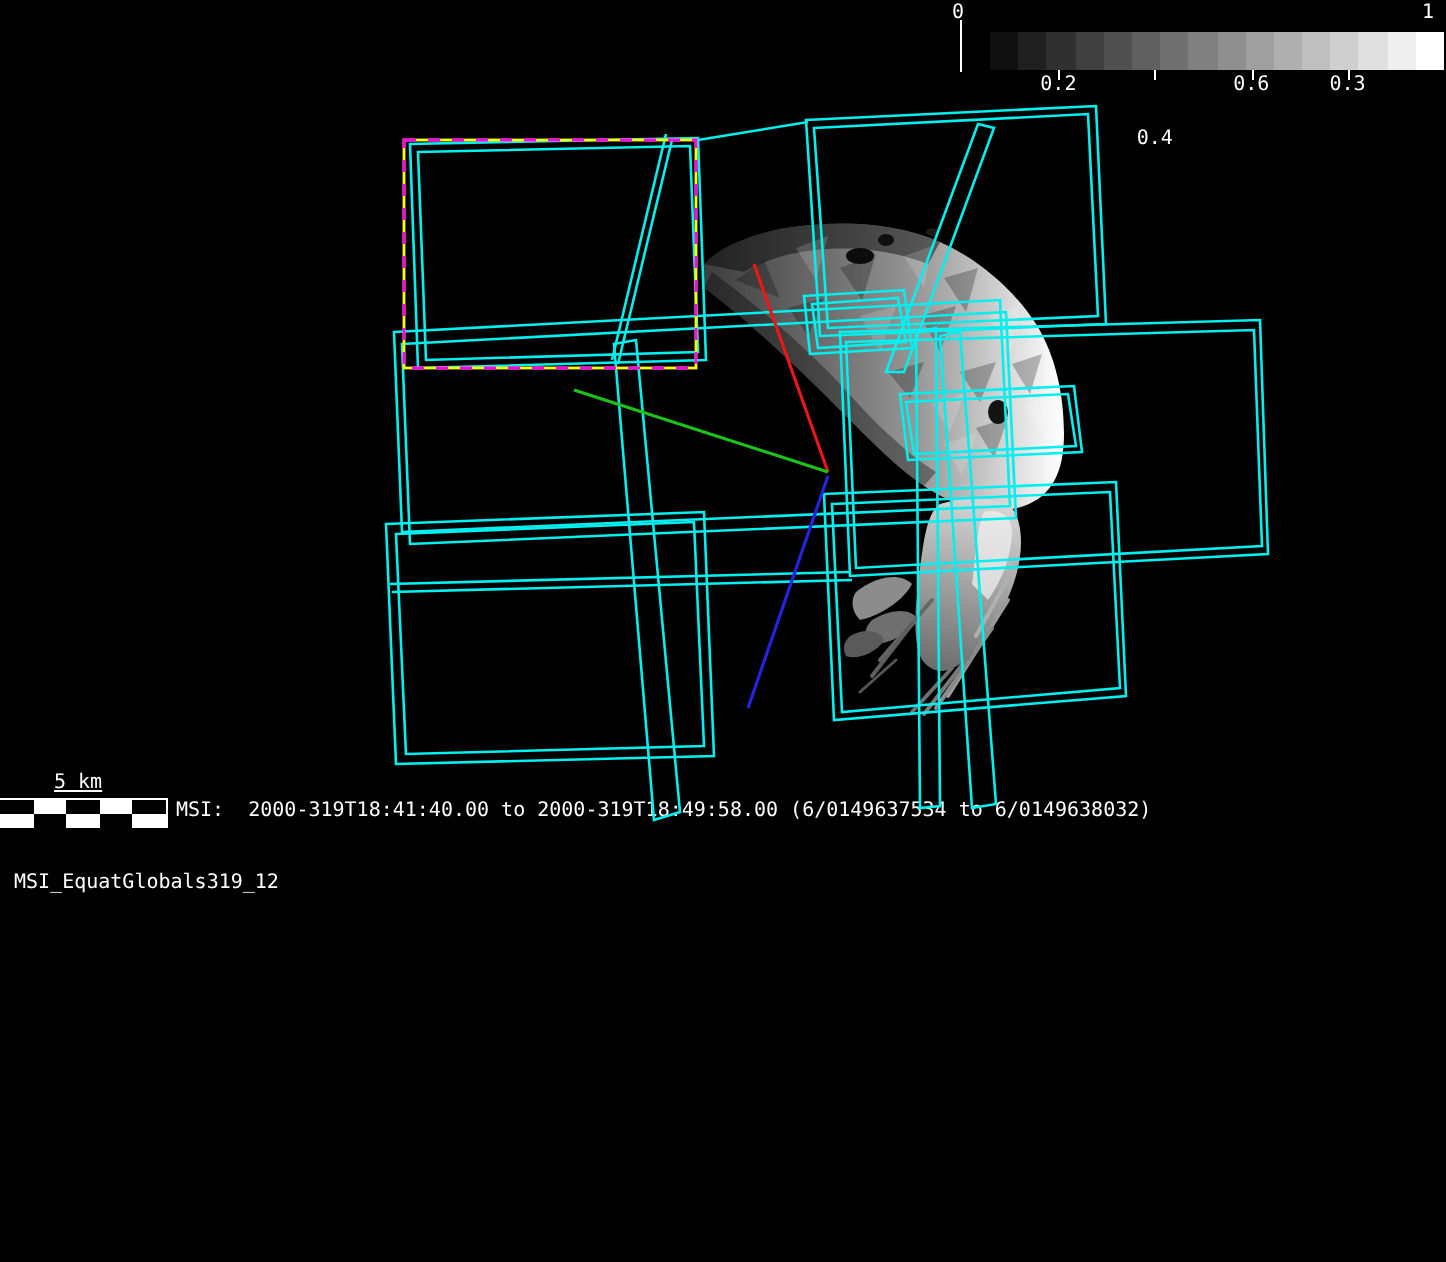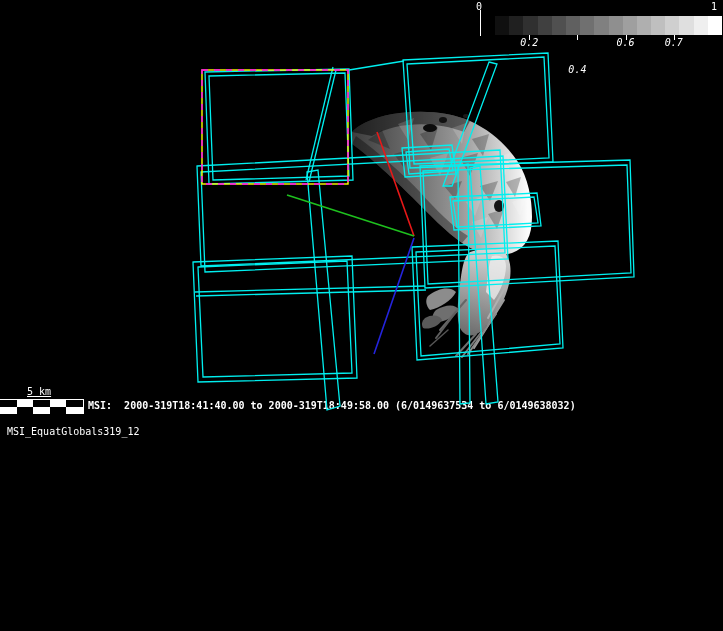--- a/index.html
+++ b/index.html
@@ -9,50 +9,50 @@
   }
   .screen *{box-sizing:border-box;}
   #scene{position:absolute;left:0;top:0;width:723px;height:631px;z-index:3;}
   .txt{position:absolute;color:#fff;font-size:10px;line-height:12px;white-space:pre;z-index:2;}
   
   #colorbar{position:absolute;left:0;top:0;width:723px;height:55px;z-index:2;}
   #cb-steps{position:absolute;left:495px;top:16px;width:227px;height:19px;font-size:0;}
   #cb-steps .step{display:inline-block;height:19px;}
   .cb-zero-tick{position:absolute;left:480px;top:10px;width:1px;height:26px;background:#fff;}
   .cb-tick{position:absolute;top:35px;width:1px;height:5px;background:#fff;}
-  .cb-ticklabel{position:absolute;top:37px;color:#fff;font-size:10px;transform:translateX(-50%);font-style:italic;}
+  .cb-ticklabel{position:absolute;top:37px;color:#fff;font-size:10px;transform:translateX(-50%);}
   .cb-min{left:476px;top:1px;}
   .cb-max{left:711px;top:1px;}
   
   #scalebar-label{left:27px;top:386px;text-decoration:underline;}
   #checker{position:absolute;left:0;top:399px;width:84px;height:15px;
            border-top:1px solid #fff;border-right:1px solid #fff;z-index:2;font-size:0;}
   #checker .cell{position:absolute;width:16.6px;height:7px;}
-  #msi-line{left:88px;top:400px;font-weight:bold;}
-  #seq-name{left:7px;top:426px;}
+  #msi-line{left:88px;top:400px;}
+  #seq-name{left:7px;top:436px;}
   #seq-desc{left:7px;top:441px;}
 </style>
 </head>
 <body>
 
 <div class="screen">
 
   <div id="colorbar">
     <div class="txt cb-min">0</div>
     <div class="txt cb-max">1</div>
     <div id="cb-steps"><div class="step" style="width: 14.1875px; background: rgb(16, 16, 16);"></div><div class="step" style="width: 14.1875px; background: rgb(32, 32, 32);"></div><div class="step" style="width: 14.1875px; background: rgb(48, 48, 48);"></div><div class="step" style="width: 14.1875px; background: rgb(64, 64, 64);"></div><div class="step" style="width: 14.1875px; background: rgb(80, 80, 80);"></div><div class="step" style="width: 14.1875px; background: rgb(96, 96, 96);"></div><div class="step" style="width: 14.1875px; background: rgb(112, 112, 112);"></div><div class="step" style="width: 14.1875px; background: rgb(128, 128, 128);"></div><div class="step" style="width: 14.1875px; background: rgb(143, 143, 143);"></div><div class="step" style="width: 14.1875px; background: rgb(159, 159, 159);"></div><div class="step" style="width: 14.1875px; background: rgb(175, 175, 175);"></div><div class="step" style="width: 14.1875px; background: rgb(191, 191, 191);"></div><div class="step" style="width: 14.1875px; background: rgb(207, 207, 207);"></div><div class="step" style="width: 14.1875px; background: rgb(223, 223, 223);"></div><div class="step" style="width: 14.1875px; background: rgb(239, 239, 239);"></div><div class="step" style="width: 14.1875px; background: rgb(255, 255, 255);"></div></div>
     <div class="cb-zero-tick"></div>
   <div class="cb-tick" style="left: 529.2px;"></div>
       <div class="cb-ticklabel" style="left: 529.2px;">0.2</div>
       <div class="cb-tick" style="left: 577.4px;"></div>
       <div class="cb-ticklabel" style="left: 577.4px; margin-top: 27px;">0.4</div>
       <div class="cb-tick" style="left: 625.6px;"></div>
       <div class="cb-ticklabel" style="left: 625.6px; text-align: center;">0.6</div>
       <div class="cb-tick" style="left: 673.8px;"></div>
-      <div class="cb-ticklabel" style="left: 673.8px;">0.7</div>
+      <div class="cb-ticklabel" style="left: 673.8px;">0.3</div>
     </div>
 
   <svg id="scene" viewBox="0 0 723 631">
     <defs>
       <linearGradient id="bodyGrad" x1="350" y1="180" x2="535" y2="180" gradientUnits="userSpaceOnUse">
         <stop offset="0" stop-color="#3c3c3c"></stop>
         <stop offset="0.35" stop-color="#6f6f6f"></stop>
         <stop offset="0.6" stop-color="#9a9a9a"></stop>
         <stop offset="0.82" stop-color="#d4d4d4"></stop>
         <stop offset="0.96" stop-color="#fbfbfb"></stop>

